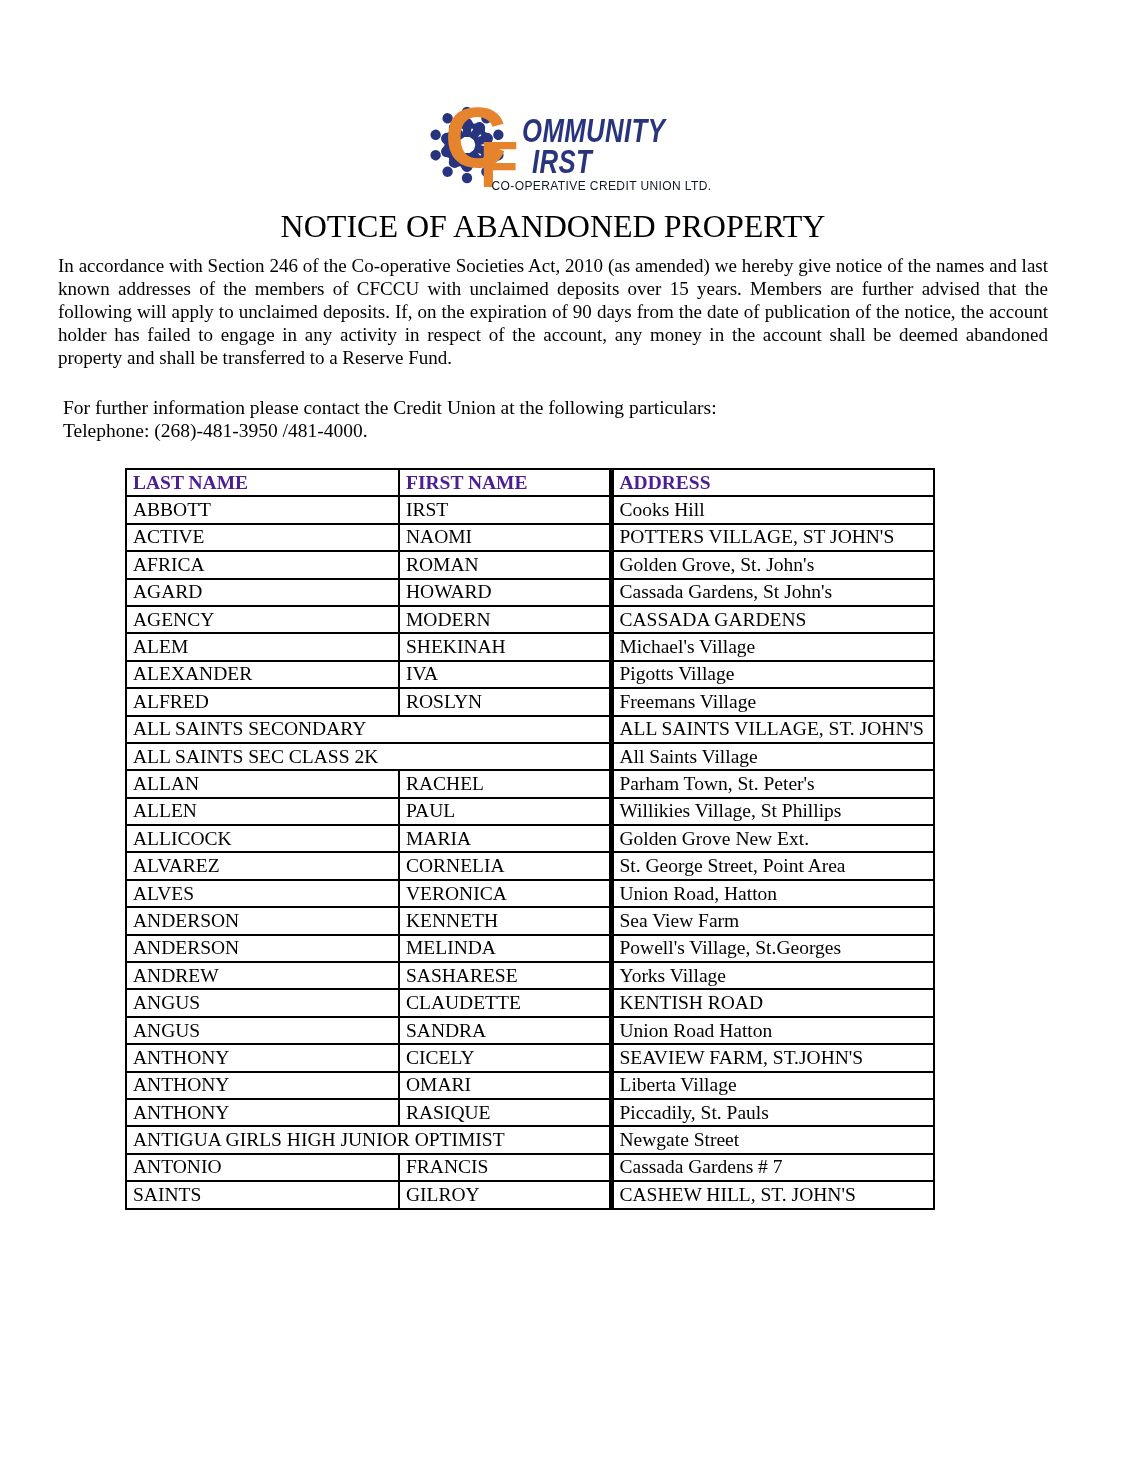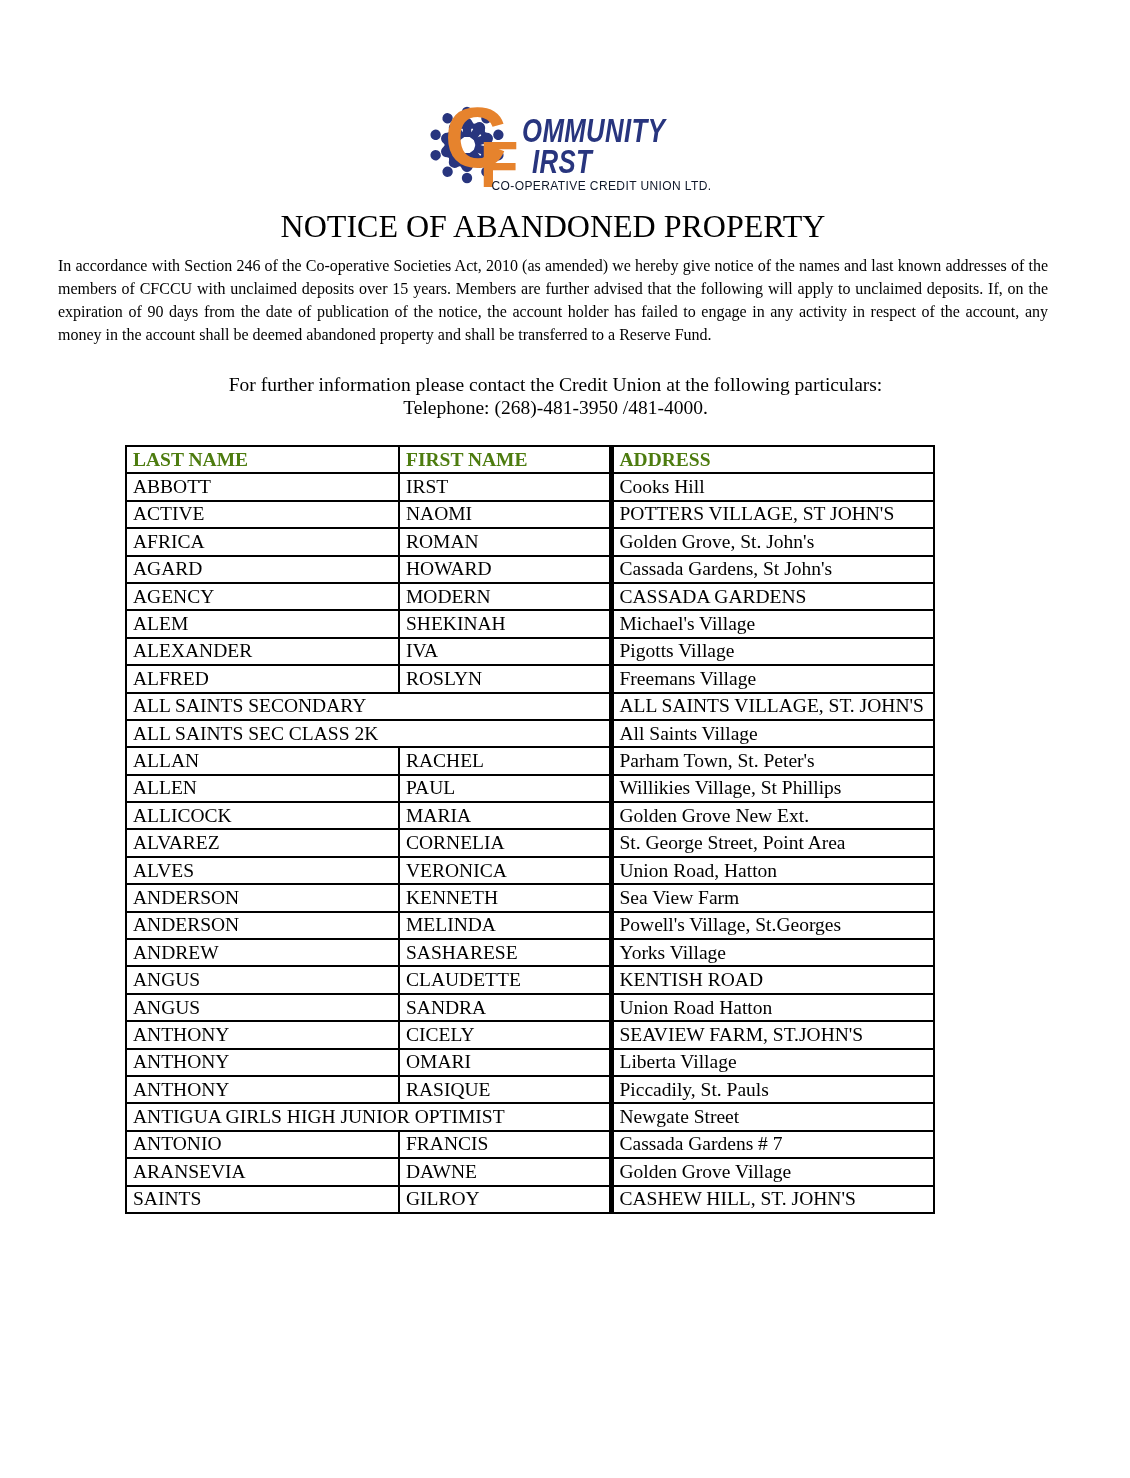--- a/index.html
+++ b/index.html
@@ -48,26 +48,26 @@
 
   
   .title {
     margin: 13px 82px 0 58px;
     text-align: center;
     font-size: 32px; font-weight: normal;
     letter-spacing: 0px;
   }
   .intro {
     margin: 9px 82px 0 58px;
-    font-size: 16px; line-height: 23px;
+    font-size: 19px; line-height: 23px;
     text-align: justify;
   }
   .contact {
     margin: 27px 82px 0 63px;
-    font-size: 19.5px; line-height: 23px; text-align: center;
+    font-size: 19.5px; line-height: 23px;
   }
 
   
   table.members {
     margin: 26px 0 0 125px;
     border-collapse: collapse;
     width: 808px;
     table-layout: fixed;
   }
   .members col.c1 { width: 273px; }
@@ -76,21 +76,21 @@
   .members th, .members td {
     border: 2px solid #000;
     height: 27.4px;
     padding: 1px 4px 1px 6px;
     font-size: 19.5px;
     text-align: left;
     vertical-align: middle;
     overflow: hidden;
     white-space: nowrap;
   }
-  .members th { color: #4d7c0f; font-weight: bold; }
+  .members th { color: #4c1d95; font-weight: bold; }
   .members th.col-address, .members td.col-address { border-left-width: 5px; }
 </style>
 </head>
 <body>
 
 <div class="page">
 
   <div class="logo-block">
     <div class="logo">
       <svg class="logo-ring" width="88" height="88" viewBox="0 0 88 88" aria-hidden="true">
@@ -260,25 +260,20 @@
         <tr>
           <td colspan="2">ANTIGUA GIRLS HIGH JUNIOR OPTIMIST</td>
           <td class="col-address">Newgate Street</td>
         </tr>
         <tr>
           <td>ANTONIO</td>
           <td>FRANCIS</td>
           <td class="col-address">Cassada Gardens # 7</td>
         </tr>
         <tr>
-          <td>ARANSEVIA</td>
-          <td>DAWNE</td>
-          <td class="col-address">Golden Grove Village</td>
-        </tr>
-        <tr>
           <td>SAINTS</td>
           <td>GILROY</td>
           <td class="col-address">CASHEW HILL, ST. JOHN'S</td>
         </tr>
       </tbody>
   </table>
 
 </div>
 
 </body></html>

